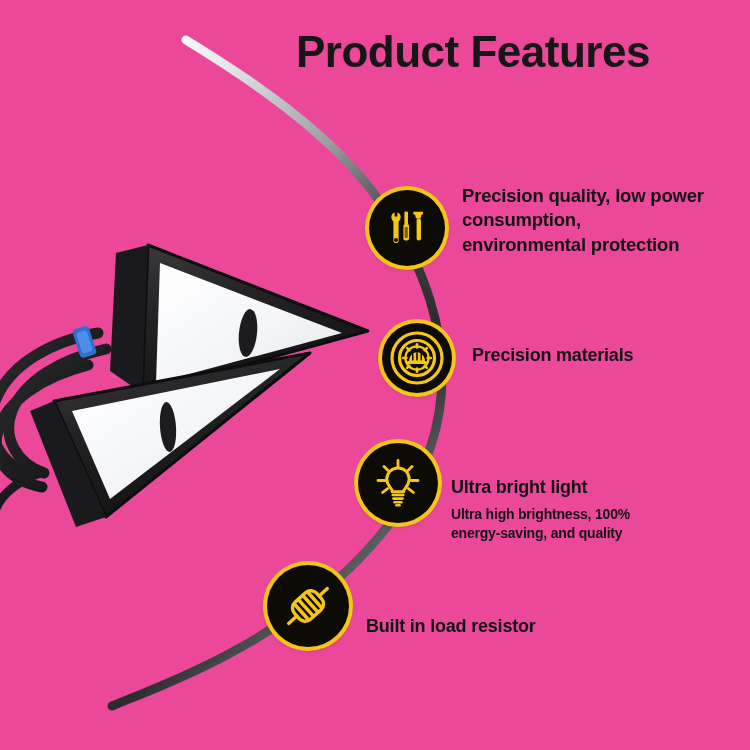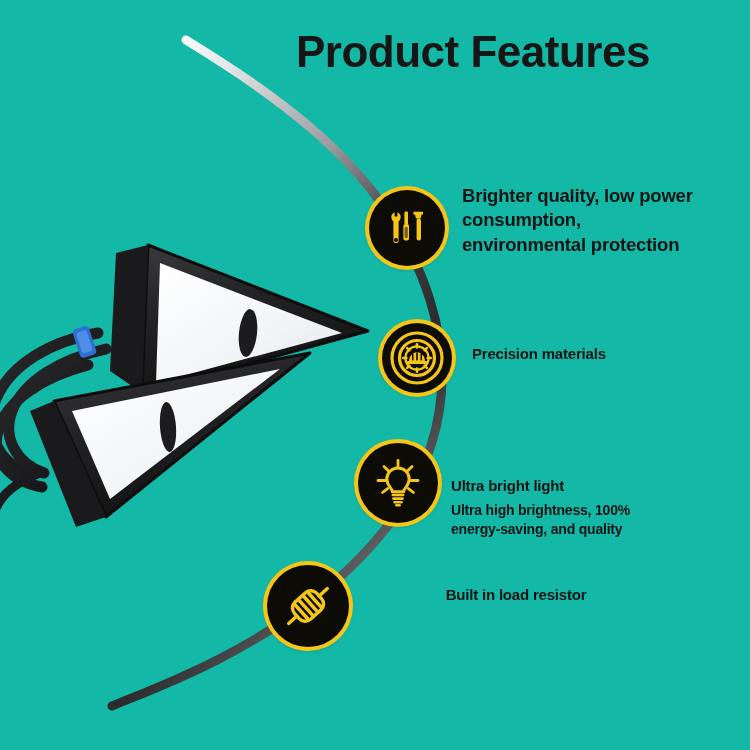--- a/index.html
+++ b/index.html
@@ -4,21 +4,21 @@
 <style>
   html, body {
     margin: 0;
     padding: 0;
     background: #ffffff;
   }
   #canvas {
     position: relative;
     width: 750px;
     height: 750px;
-    background: #14b8a6;
+    background: #ec4899;
     overflow: hidden;
     font-family: "Liberation Sans", sans-serif;
     -webkit-font-smoothing: antialiased;
   }
 
   
   .title {
     position: absolute;
     left: 296px;
     top: 28px;
@@ -59,21 +59,21 @@
     z-index: 5;
   }
   .feat-icon svg { display: block; }
 
   
   .feat-text {
     position: absolute;
     z-index: 6;
   }
   .feat-head {
-    font-size: 15px;
+    font-size: 18px;
     font-weight: 700;
     color: #141414;
     line-height: 1.32;
     letter-spacing: -0.2px;
   }
   .feat-body {
     font-size: 14px;
     font-weight: 700;
     color: #141414;
     line-height: 1.34;
@@ -170,21 +170,21 @@
         <rect x="21.6" y="23.0" width="3.2" height="11.0" rx="1.0" fill="#0d0b06" opacity="0.55"></rect>
       </g>
 
       <g fill="#f5c518">
         <path d="M30.4 7.8h9.6v2.6h-1.4l-1.0 4.2h-4.6l-1.0-4.2h-1.6V7.8z"></path>
         <rect x="33.6" y="14.4" width="4.4" height="22.2" rx="2.0"></rect>
       </g>
     </svg>
   </div>
   <div class="feat-text" style="left:462px; top:184px; width:276px;">
-    <div class="feat-head multi">Brighter quality, low power</div>
+    <div class="feat-head multi">Precision quality, low power</div>
     <div class="feat-head multi">consumption,</div>
     <div class="feat-head multi">environmental protection</div>
   </div>
 
   <div class="feat-icon" style="left:382px; top:323px; width:70px; height:70px;">
     <svg width="60" height="60" viewBox="0 0 60 60" xmlns="http://www.w3.org/2000/svg">
       <circle cx="30" cy="30" r="25" fill="none" stroke="#f5c518" stroke-width="3.2"></circle>
       <circle cx="30" cy="30" r="17.5" fill="none" stroke="#f5c518" stroke-width="3.2"></circle>
 
       <g fill="#f5c518">
@@ -259,18 +259,18 @@
 
         <g fill="#f5c518">
           <rect x="19.4" y="19.8" width="3.6" height="20.4" rx="1.2"></rect>
           <rect x="25.4" y="19.0" width="3.6" height="22.0" rx="1.2"></rect>
           <rect x="31.4" y="19.0" width="3.6" height="22.0" rx="1.2"></rect>
           <rect x="37.2" y="19.8" width="3.6" height="20.4" rx="1.2"></rect>
         </g>
       </g>
     </svg>
   </div>
-  <div class="feat-text" style="left:366px; top:585px; width:300px;text-align:center;">
+  <div class="feat-text" style="left:366px; top:615px; width:300px;">
     <div class="feat-head">Built in load resistor</div>
     <div class="gap"></div>
   </div>
 
 </div>
 
 </body></html>

